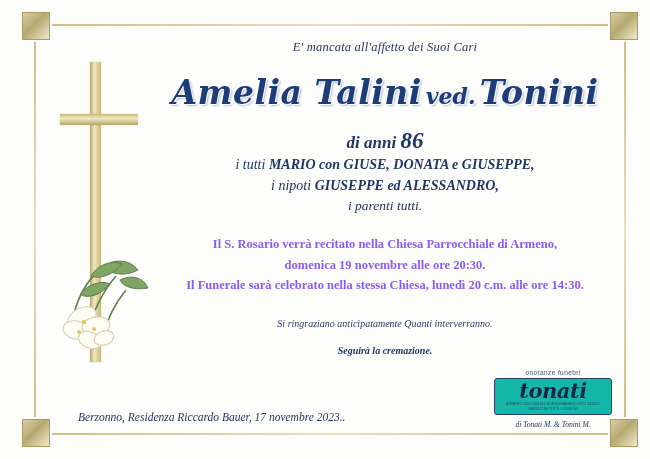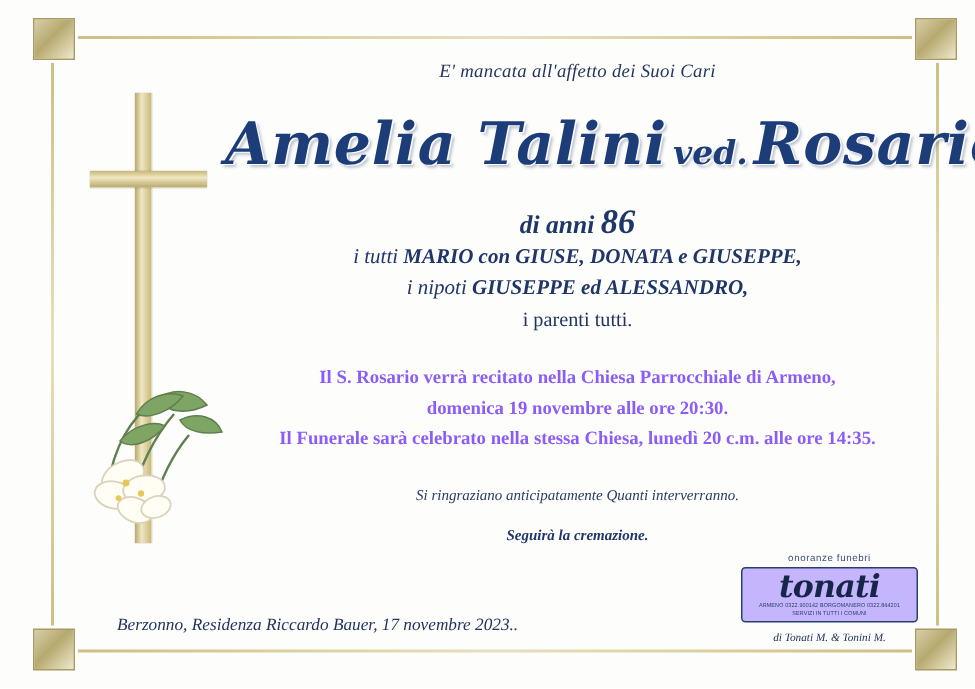--- a/index.html
+++ b/index.html
@@ -103,21 +103,21 @@
     letter-spacing: .2px;
   }
   .name-line {
     white-space: nowrap;
     margin: 10px 0 6px 0;
   }
   .name-main {
     font-family: "DejaVu Serif", serif;
     font-style: italic;
     font-weight: bold;
-    font-size: 39px;
+    font-size: 33px;
     color: #1d3d79;
     letter-spacing: .5px;
     text-shadow: 1px 1px 0 rgba(255,255,255,.9), 2px 2px 2px rgba(60,80,130,.35);
   }
   .name-ved {
     font-family: "DejaVu Serif", serif;
     font-style: italic;
     font-weight: bold;
     font-size: 22px;
     color: #1d3d79;
@@ -145,20 +145,21 @@
     font-style: italic;
     color: #1f3668;
     line-height: 1.5;
   }
   .family .plain {
     font-weight: normal;
     font-style: italic;
   }
   .relatives {
     font-size: 13.5px;
+    font-style: italic;
     color: #22355f;
     margin-top: 2px;
   }
   .rites {
     margin-top: 20px;
     font-size: 12.5px;
     font-weight: bold;
     color: #8b5cf6;
     line-height: 1.65;
   }
@@ -198,21 +199,21 @@
     font-family: "Liberation Sans", sans-serif;
     font-size: 6.5px;
     letter-spacing: .4px;
     color: #3c4f77;
     margin-bottom: 2px;
   }
   .agency .logo-box {
     border: 1.5px solid #2a3f6d;
     border-radius: 3px;
     padding: 1px 4px 2px 4px;
-    background: #c4b5fd;
+    background: #14b8a6;
   }
   .agency .logo-word {
     font-family: "DejaVu Serif", serif;
     font-style: italic;
     font-weight: bold;
     font-size: 21px;
     line-height: 1.05;
     color: #16254a;
     letter-spacing: -.5px;
   }
@@ -279,21 +280,21 @@
     </svg>
   </div>
 
   <div class="content">
 
     <div class="intro">E' mancata all'affetto dei Suoi Cari</div>
 
     <div class="name-line">
       <span class="name-main">Amelia Talini</span>
       <span class="name-ved">ved.</span>
-      <span class="name-main">Rosario</span>
+      <span class="name-main">Tonini</span>
     </div>
 
     <div class="age">
       <span>di anni</span>
       <span class="num">86</span>
     </div>
 
 
     <div class="family">
       <span class="plain">i tutti</span>
@@ -303,21 +304,21 @@
     <div class="family">
       <span class="plain">i nipoti</span>
       <span>GIUSEPPE ed ALESSANDRO,</span>
     </div>
 
     <div class="relatives">i parenti tutti.</div>
 
     <div class="rites">
       <div>Il S. Rosario verrà recitato nella Chiesa Parrocchiale di Armeno,</div>
       <div>domenica 19 novembre alle ore 20:30.</div>
-      <div>Il Funerale sarà celebrato nella stessa Chiesa, lunedì 20 c.m. alle ore 14:35.</div>
+      <div>Il Funerale sarà celebrato nella stessa Chiesa, lunedì 20 c.m. alle ore 14:30.</div>
     </div>
 
     <div class="thanks">Si ringraziano anticipatamente Quanti interverranno.</div>
 
     <div class="cremation">Seguirà la cremazione.</div>
   </div>
 
   <div class="place-date">Berzonno,  Residenza Riccardo Bauer, 17 novembre 2023..</div>
 
   <div class="agency">

